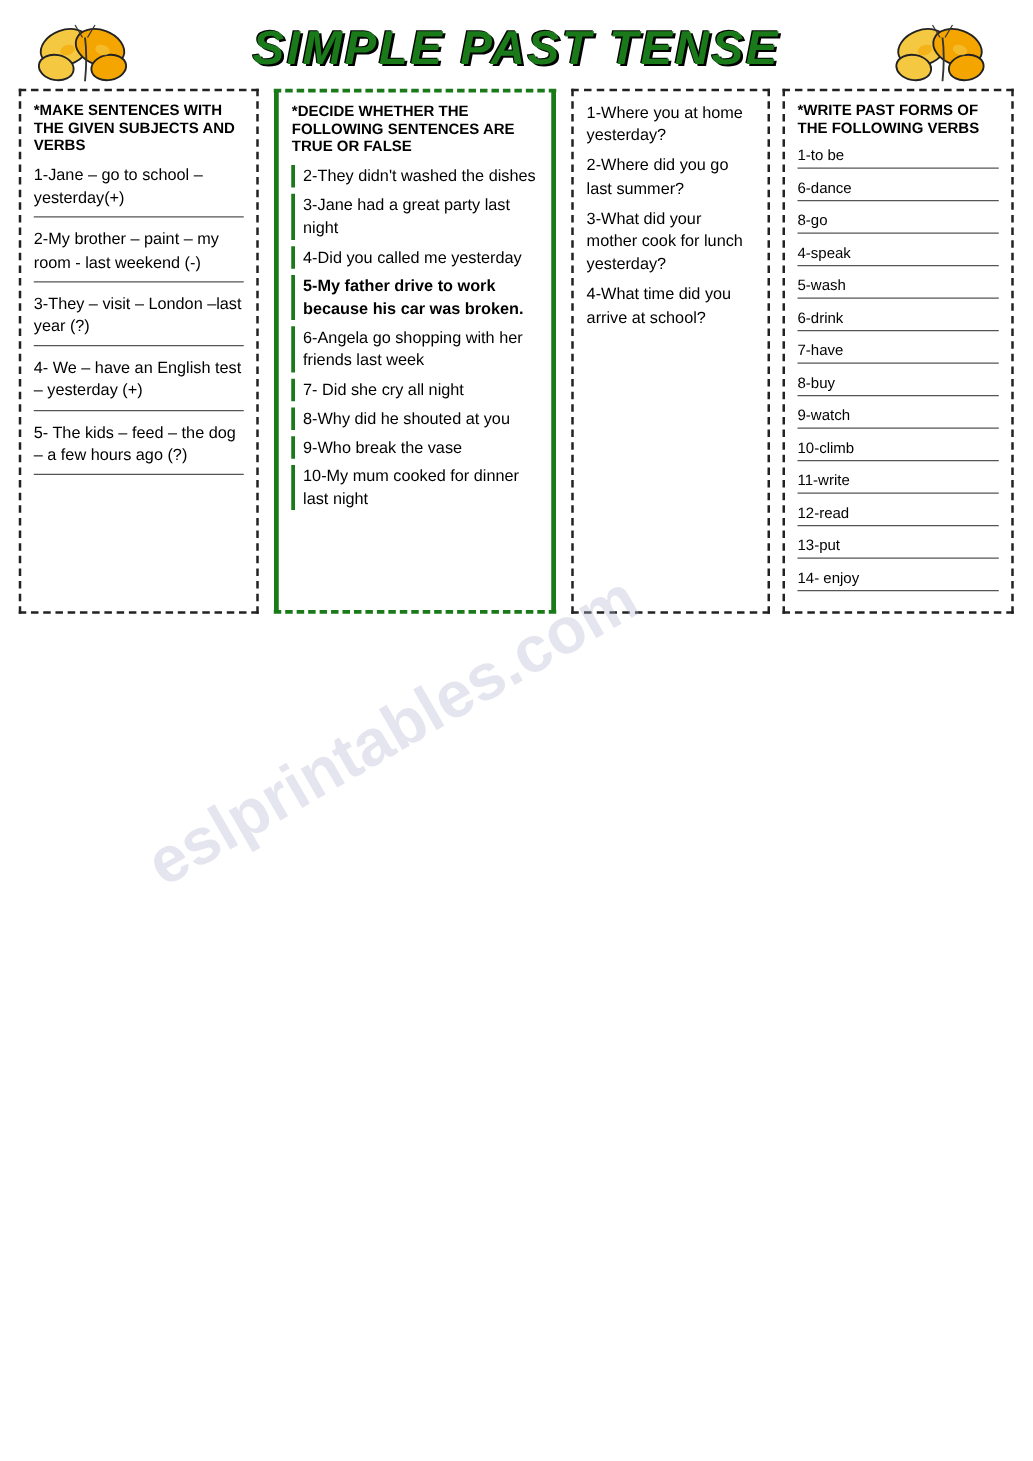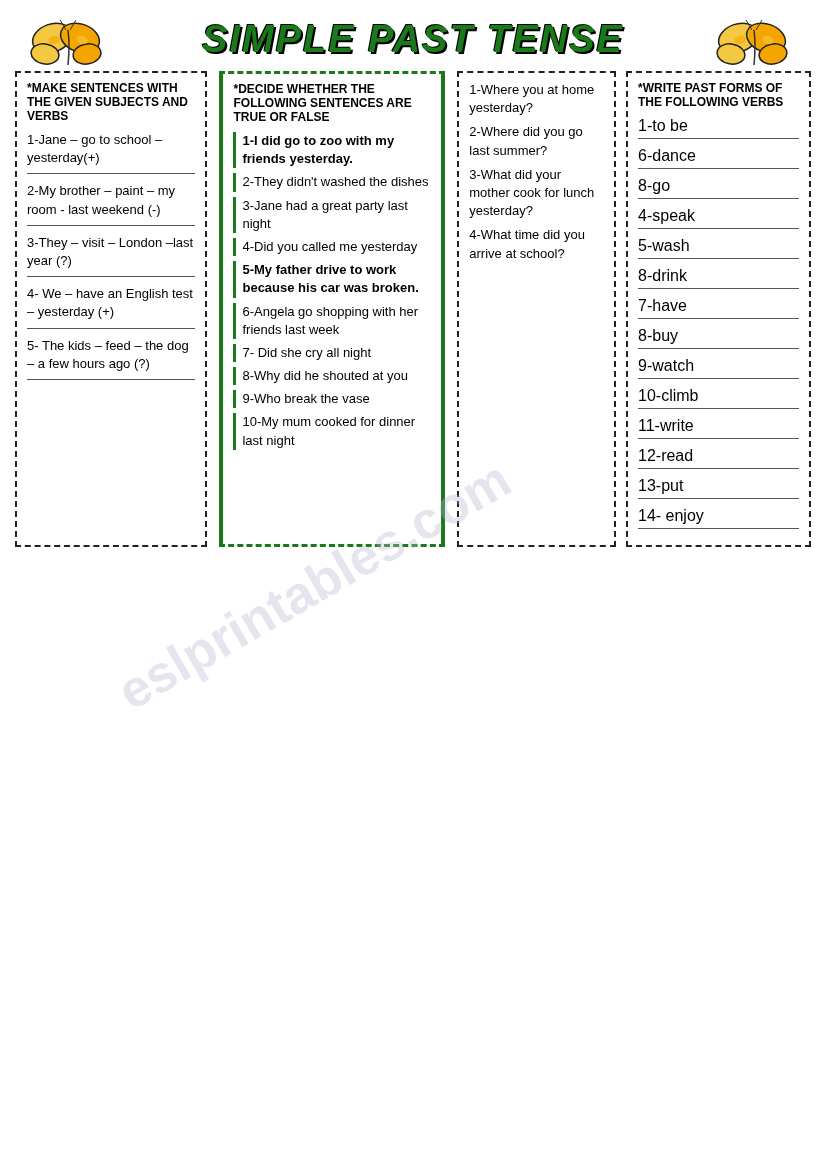--- a/index.html
+++ b/index.html
@@ -110,21 +110,21 @@
       margin-bottom: 5px;
       line-height: 1.4;
       border-left: 3px solid #1a7a1a;
     }
 
     
     .right-item {
       margin-bottom: 8px;
     }
     .right-label {
-      font-size: 16px;
+      font-size: 12px;
       display: block;
       margin-bottom: 1px;
     }
     .right-line {
       border-bottom: 1px solid #555;
       display: block;
       height: 1px;
       margin-top: 3px;
     }
 
@@ -208,21 +208,20 @@
       <div class="exercise-item">4- We – have an English test – yesterday (+)</div>
       <span class="answer-line"></span>
 
       <div class="exercise-item">5- The kids – feed – the dog – a few hours ago (?)</div>
       <span class="answer-line"></span>
     </div>
 
     <div class="section-true-false">
       <div class="section-title">*DECIDE WHETHER THE FOLLOWING SENTENCES ARE TRUE OR FALSE</div>
 
-      <div class="tf-item"><span class="bold-text">1-I did go to zoo with my friends yesterday.</span></div>
       <div class="tf-item">2-They didn't washed the dishes</div>
       <div class="tf-item">3-Jane had a great party last night</div>
       <div class="tf-item">4-Did you called me yesterday</div>
       <div class="tf-item"><span class="bold-text">5-My father drive to work because his car was broken.</span></div>
       <div class="tf-item">6-Angela go shopping with her friends last week</div>
       <div class="tf-item">7- Did she cry all night</div>
       <div class="tf-item">8-Why did he shouted at you</div>
       <div class="tf-item">9-Who break the vase</div>
       <div class="tf-item">10-My mum cooked for dinner last night</div>
     </div>
@@ -254,21 +253,21 @@
     </div>
     <div class="right-item">
       <span class="right-label">4-speak</span>
       <span class="right-line"></span>
     </div>
     <div class="right-item">
       <span class="right-label">5-wash</span>
       <span class="right-line"></span>
     </div>
     <div class="right-item">
-      <span class="right-label">8-drink</span>
+      <span class="right-label">6-drink</span>
       <span class="right-line"></span>
     </div>
     <div class="right-item">
       <span class="right-label">7-have</span>
       <span class="right-line"></span>
     </div>
     <div class="right-item">
       <span class="right-label">8-buy</span>
       <span class="right-line"></span>
     </div>

